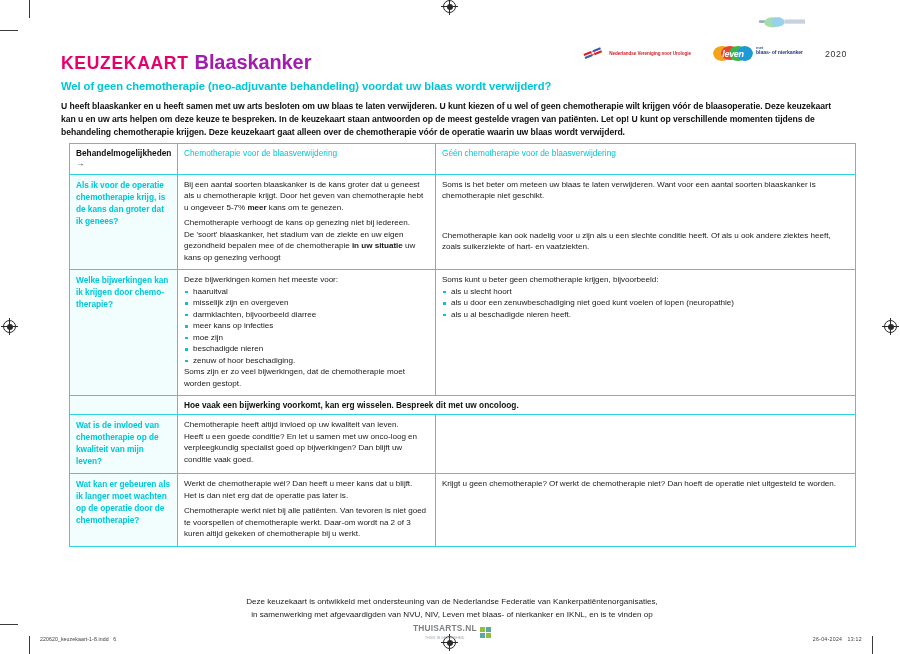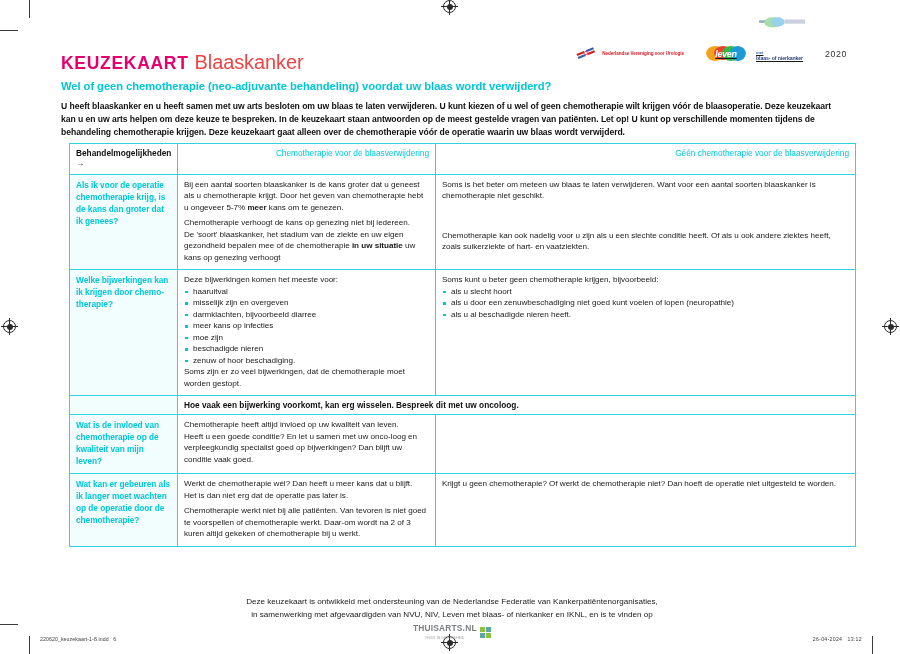--- a/index.html
+++ b/index.html
@@ -73,22 +73,22 @@
     gap: 6px;
   }
   .title-kk {
     font-size: 17.5px;
     font-weight: bold;
     letter-spacing: 0.7px;
     color: #E5006E;
   }
   .title-main {
     font-size: 20px;
-    font-weight: normal;
-    color: #ef4444;
+    font-weight: bold;
+    color: #a21caf;
     letter-spacing: -0.1px;
   }
   .subtitle {
     position: absolute;
     left: 4px;
     top: 62px;
     font-size: 11.2px;
     font-weight: bold;
     color: #00C7D8;
     letter-spacing: -0.05px;
@@ -117,21 +117,21 @@
   .logo-nvu { display: flex; align-items: center; gap: 4px; }
   .nvu-glyph { width: 22px; height: 13px; }
   .nvu-text {
     font-size: 4.6px;
     font-weight: bold;
     color: #D2232A;
     letter-spacing: -0.05px;
     line-height: 1.1;
     max-width: 86px;
   }
-  .logo-leven { display: flex; align-items: flex-end; gap: 10px; text-decoration: underline; }
+  .logo-leven { display: flex; align-items: flex-start; gap: 3px; }
   .leven-badge {
     position: relative;
     width: 40px; height: 15px;
     border-radius: 8px;
     overflow: hidden;
     display: flex; align-items: center; justify-content: center;
   }
   .leven-word {
     position: relative;
     z-index: 2;
@@ -171,21 +171,21 @@
   .col-b  { width: 420px; }
 
   thead th {
     padding-top: 3px;
     padding-bottom: 3px;
     font-size: 8.3px;
     font-weight: bold;
     background: #ffffff;
   }
   th.h-q { color: #111; }
-  th.h-a, th.h-b { color: #00C7D8; font-weight: normal; text-align: right; }
+  th.h-a, th.h-b { color: #00C7D8; font-weight: normal; }
 
   td.q-cell {
     background: #F2FDFE;
     color: #00C7D8;
     font-weight: bold;
     font-size: 8.3px;
     line-height: 1.45;
     letter-spacing: -0.05px;
   }
   td.body-cell {

